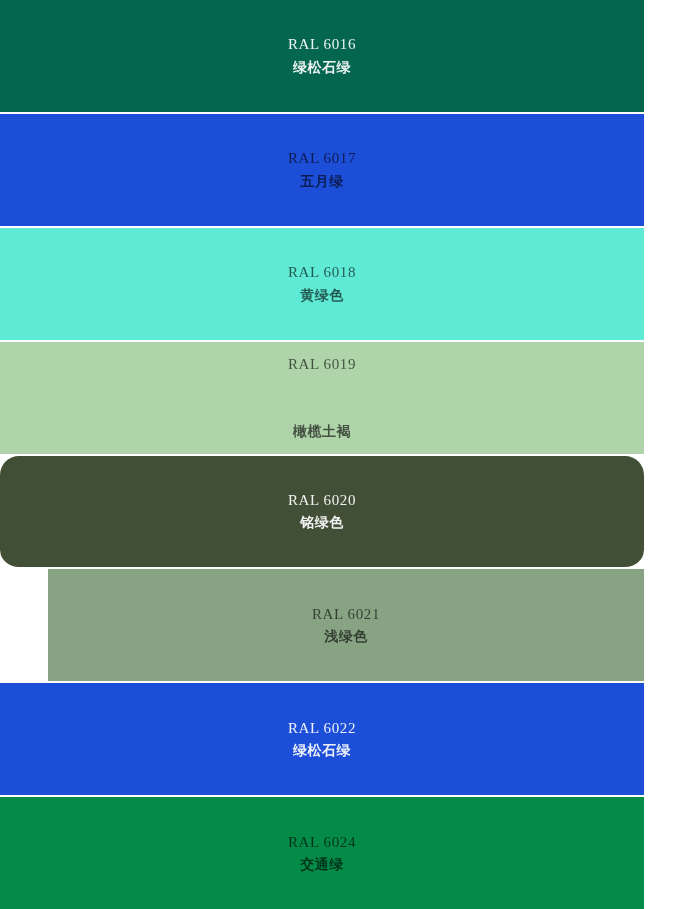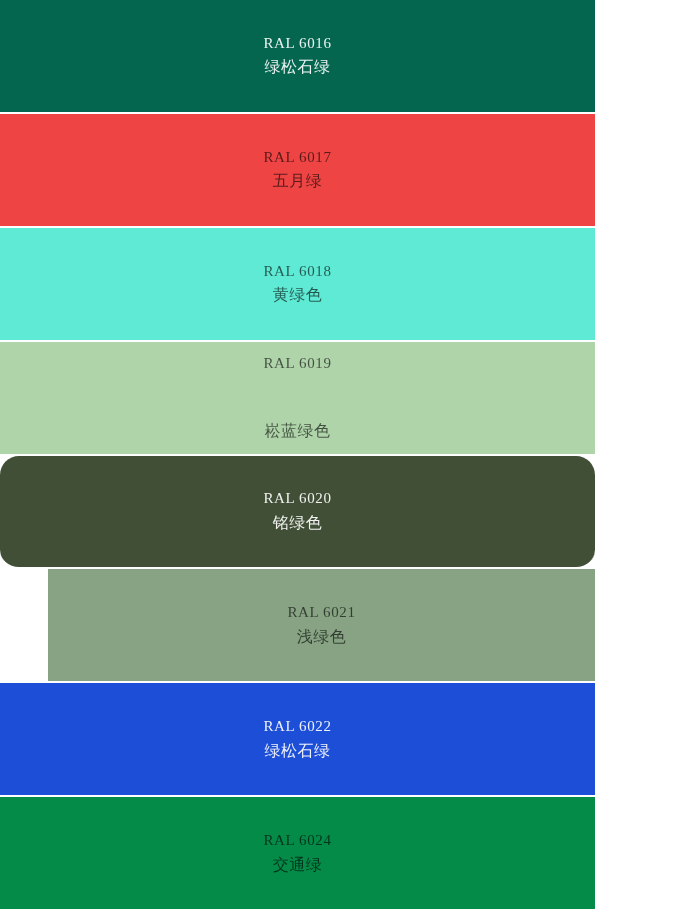--- a/index.html
+++ b/index.html
@@ -10,21 +10,21 @@
   body {
     width: 675px;
     height: 909px;
     background: #ffffff;
     font-family: "Liberation Serif", "DejaVu Serif", serif;
     overflow: hidden;
   }
   .swatch-list {
     display: flex;
     flex-direction: column;
-    width: 595px;
+    width: 644px;
     height: 909px;
     background: #ffffff;
   }
   .swatch {
     position: relative;
     flex: 1 1 0;
     display: flex;
     flex-direction: column;
     align-items: center;
     justify-content: center;
@@ -37,54 +37,55 @@
   }
   .swatch-code {
     font-family: "Liberation Serif", "DejaVu Serif", serif;
     font-size: 15px;
     line-height: 1.5;
     letter-spacing: 0.6px;
     white-space: nowrap;
   }
   .swatch-name {
     font-family: "DejaVu Sans", "Liberation Sans", sans-serif;
-    font-size: 16px;
+    font-size: 14px;
     line-height: 1.6;
     letter-spacing: 0.5px;
     white-space: nowrap;
+    font-weight: bold;
   }
   
   .text-dark .swatch-code,
   .text-dark .swatch-name {
     color: rgba(0, 0, 0, 0.62);
   }
   .text-light .swatch-code,
   .text-light .swatch-name {
     color: rgba(255, 255, 255, 0.92);
   }
 </style>
 </head>
 <body style="background: rgb(255, 255, 255);">
 
 <div class="swatch-list">
     <div class="swatch text-light" style="background-color: rgb(5, 102, 80); border-bottom-color: rgb(255, 255, 255);">
       <div class="swatch-code">RAL 6016</div>
       <div class="swatch-name">绿松石绿</div>
     </div>
-    <div class="swatch text-dark" style="background-color: #ef4444; border-bottom-color: rgb(255, 255, 255);">
+    <div class="swatch text-dark" style="background-color: #1d4ed8; border-bottom-color: rgb(255, 255, 255);">
       <div class="swatch-code">RAL 6017</div>
       <div class="swatch-name">五月绿</div>
     </div>
     <div class="swatch text-dark" style="background-color: #5eead4; border-bottom-color: rgb(255, 255, 255);">
       <div class="swatch-code">RAL 6018</div>
       <div class="swatch-name">黄绿色</div>
     </div>
     <div class="swatch text-dark" style="background-color: rgb(176, 212, 170); border-bottom-color: rgb(255, 255, 255); gap: 44px;">
       <div class="swatch-code">RAL 6019</div>
-      <div class="swatch-name">崧蓝绿色</div>
+      <div class="swatch-name">橄榄土褐</div>
     </div>
     <div class="swatch text-light" style="background-color: rgb(64, 79, 54); border-bottom-color: rgb(255, 255, 255); border-radius: 19px;">
       <div class="swatch-code">RAL 6020</div>
       <div class="swatch-name">铭绿色</div>
     </div>
     <div class="swatch text-dark" style="background-color: rgb(135, 163, 131); border-bottom-color: rgb(255, 255, 255); margin-left: 48px;">
       <div class="swatch-code">RAL 6021</div>
       <div class="swatch-name">浅绿色</div>
     </div>
     <div class="swatch text-light" style="background-color: #1d4ed8; border-bottom-color: rgb(255, 255, 255);">

